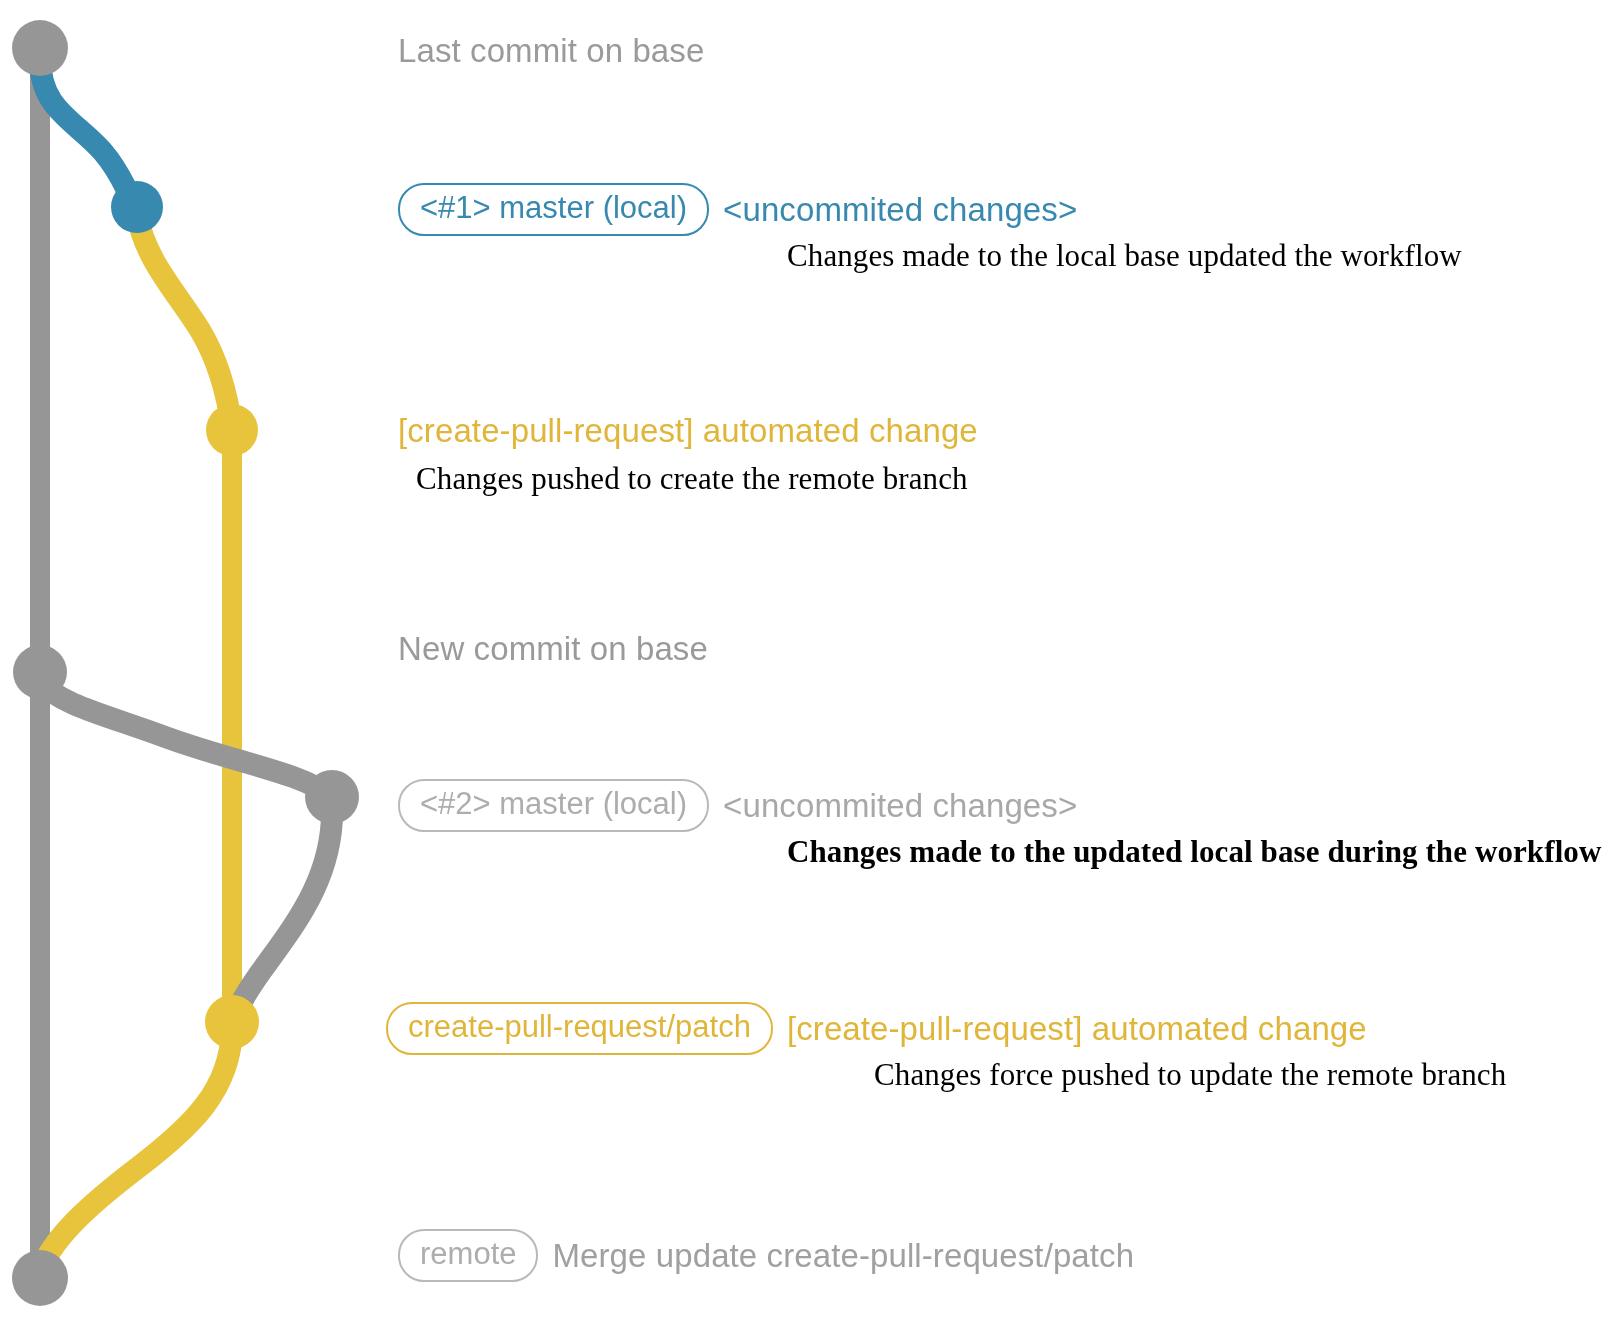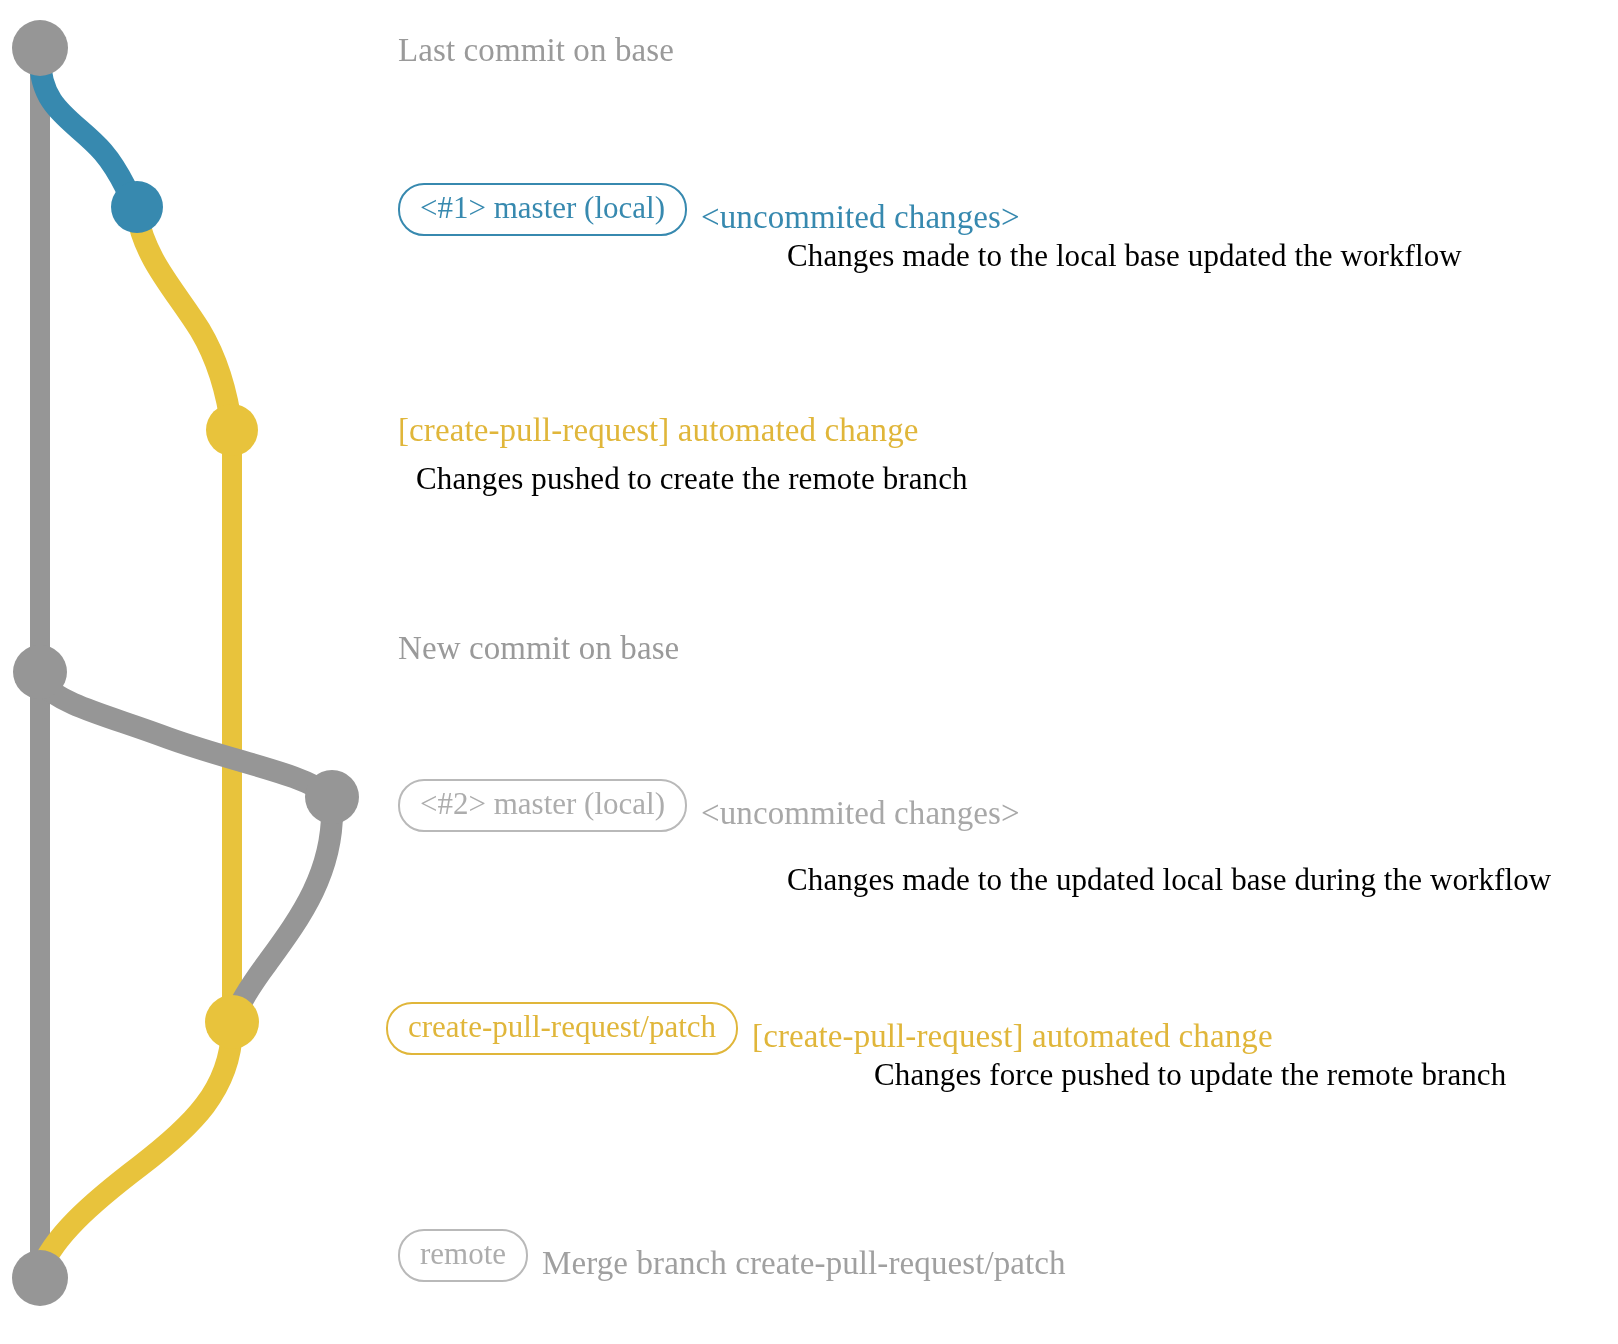--- a/index.html
+++ b/index.html
@@ -24,23 +24,22 @@
     position: absolute;
     left: 0;
     top: 0;
     width: 400px;
     height: 1344px;
   }
   
   .row {
     position: absolute;
     display: flex;
-    align-items: flex-end;
+    align-items: center;
     white-space: nowrap;
-    font-family: Liberation Serif, serif;
   }
   .plain-label {
     font-size: 33px;
     letter-spacing: 0.1px;
   }
   .badge {
     display: inline-block;
     border: 2px solid;
     border-radius: 26px;
     padding: 5px 20px 8px 20px;
@@ -113,26 +112,26 @@
   <div class="desc" style="left:416px; top:461px;">Changes pushed to create the remote branch</div>
 
   <div class="row" style="left:398px; top:630px;">
     <span class="plain-label c-gray">New commit on base</span>
   </div>
 
   <div class="row" style="left:398px; top:779px;">
     <span class="badge c-gray">&lt;#2&gt; master (local)</span>
     <span class="msg" style="color:#a8a8a8;">&lt;uncommited changes&gt;</span>
   </div>
-  <div class="desc" style="left:787px; top:862px;">Changes made to the updated local base during the workflow</div>
+  <div class="desc" style="left:787px; top:834px;font-weight:bold;">Changes made to the updated local base during the workflow</div>
 
   <div class="row" style="left:386px; top:1002px;">
     <span class="badge c-yellow">create-pull-request/patch</span>
     <span class="msg c-yellow" style="color:#E0B63A;">[create-pull-request] automated change</span>
   </div>
   <div class="desc" style="left:874px; top:1057px;">Changes force pushed to update the remote branch</div>
 
   <div class="row" style="left:398px; top:1229px;">
     <span class="badge c-gray">remote</span>
-    <span class="msg" style="color:#a0a0a0;">Merge branch create-pull-request/patch</span>
+    <span class="msg" style="color:#a0a0a0;">Merge update create-pull-request/patch</span>
   </div>
 
 </div>
 
 </body></html>

